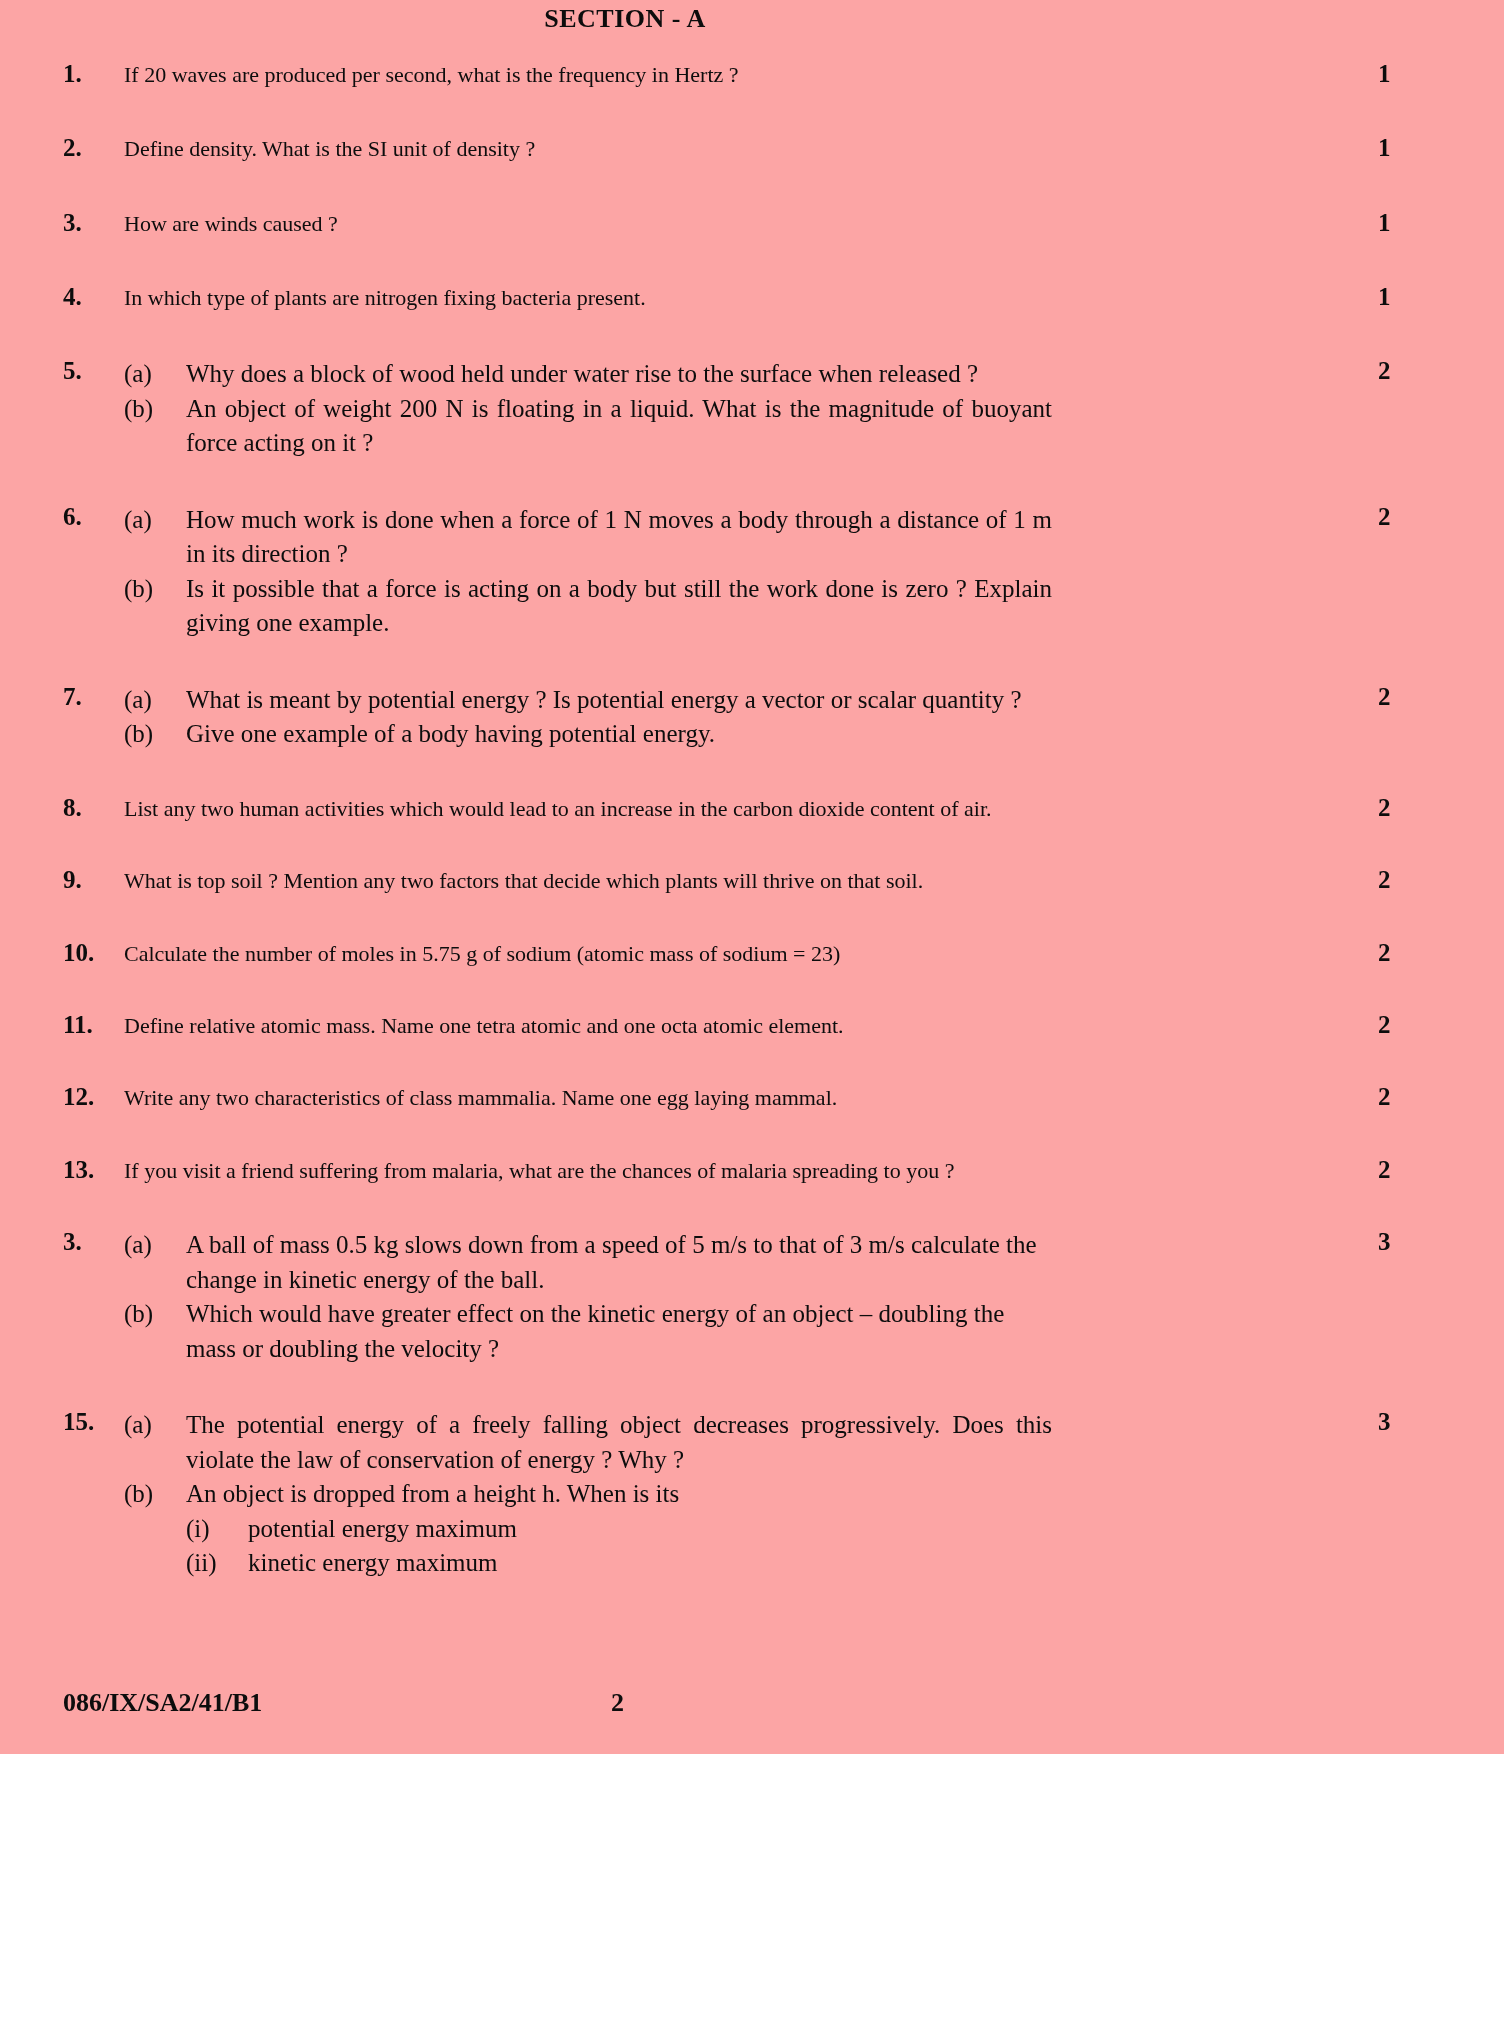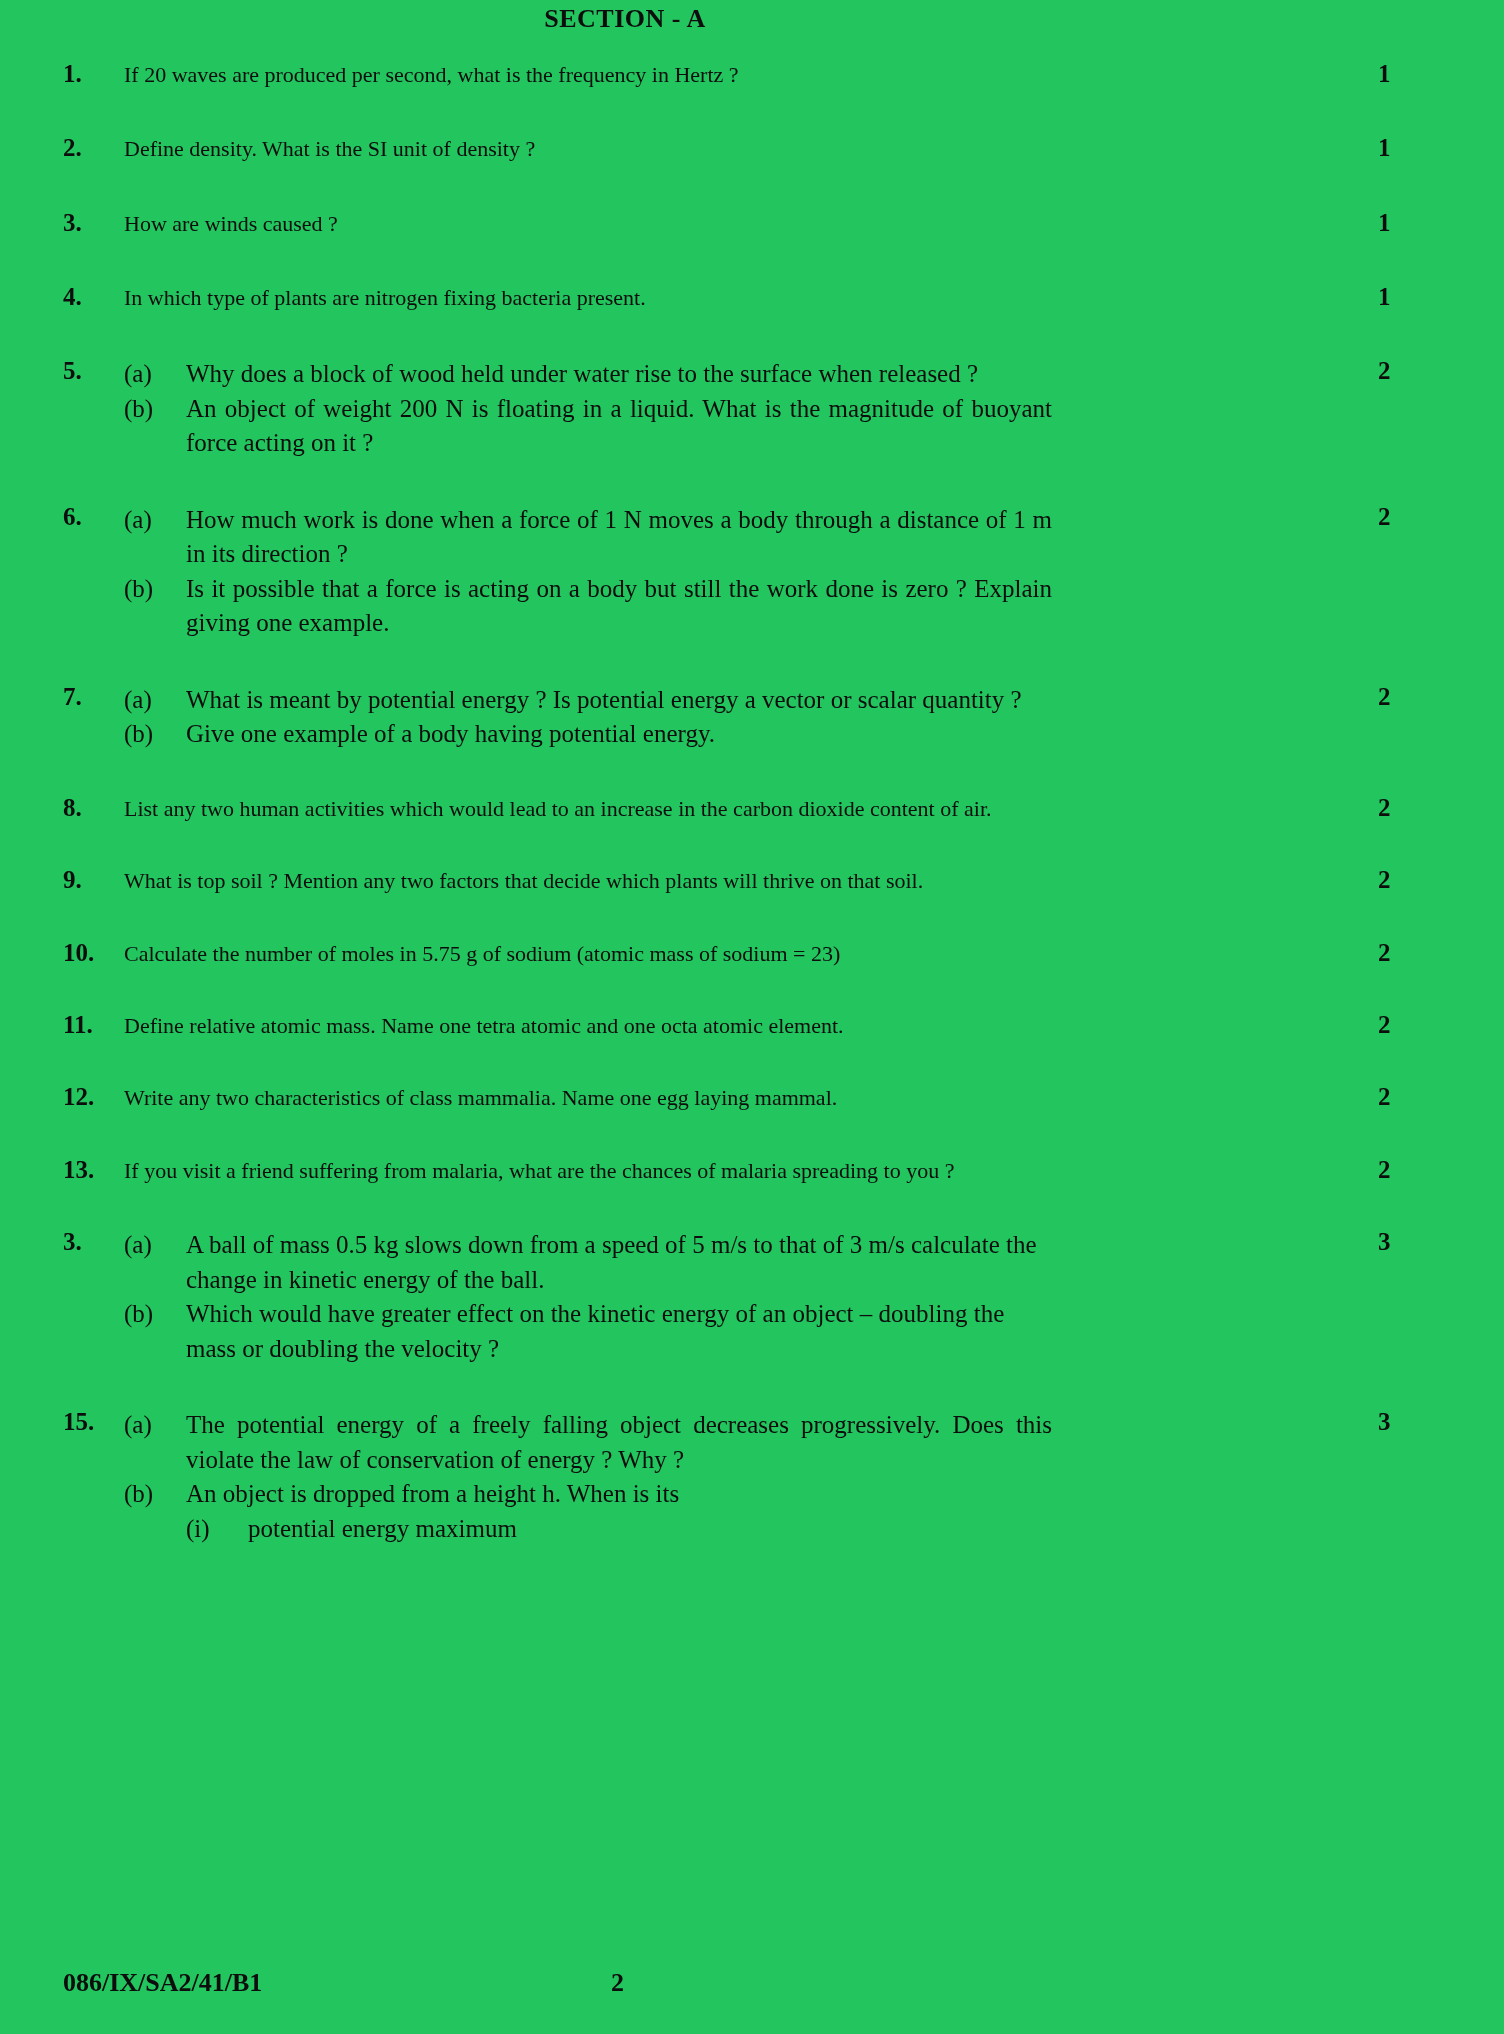--- a/index.html
+++ b/index.html
@@ -3,22 +3,22 @@
 <meta charset="utf-8">
 <style>
   html, body {
     margin: 0;
     padding: 0;
     background: #ffffff;
   }
   .page {
     position: relative;
     width: 1504px;
-    height: 2034px;
-    background: #22c55e;
+    height: 1754px;
+    background: #fca5a5;
     font-family: "Liberation Serif", "DejaVu Serif", serif;
     color: #0d0d0d;
     overflow: hidden;
   }
 
   
   .section-heading {
     position: absolute;
     top: 4px;
     left: 0;
@@ -273,20 +273,24 @@
         <span class="sub-label">(a)</span>
         <div class="sub-text">The potential energy of a freely falling object decreases progressively.  Does this violate the law of conservation of energy ?  Why ?</div>
       </div>
       <div class="subpart">
         <span class="sub-label">(b)</span>
         <div class="sub-text nojustify">An object is dropped from a height h.  When is its</div>
         <div class="romanpart">
           <span class="roman-label">(i)</span>
           <div class="roman-text">potential energy  maximum</div>
         </div>
+        <div class="romanpart">
+          <span class="roman-label">(ii)</span>
+          <div class="roman-text">kinetic energy maximum</div>
+        </div>
       </div>
     </div>
 
   </div>
 
   <div class="footer">
     <div class="footer-code">086/IX/SA2/41/B1</div>
     <div class="footer-page">2</div>
   </div>
 

